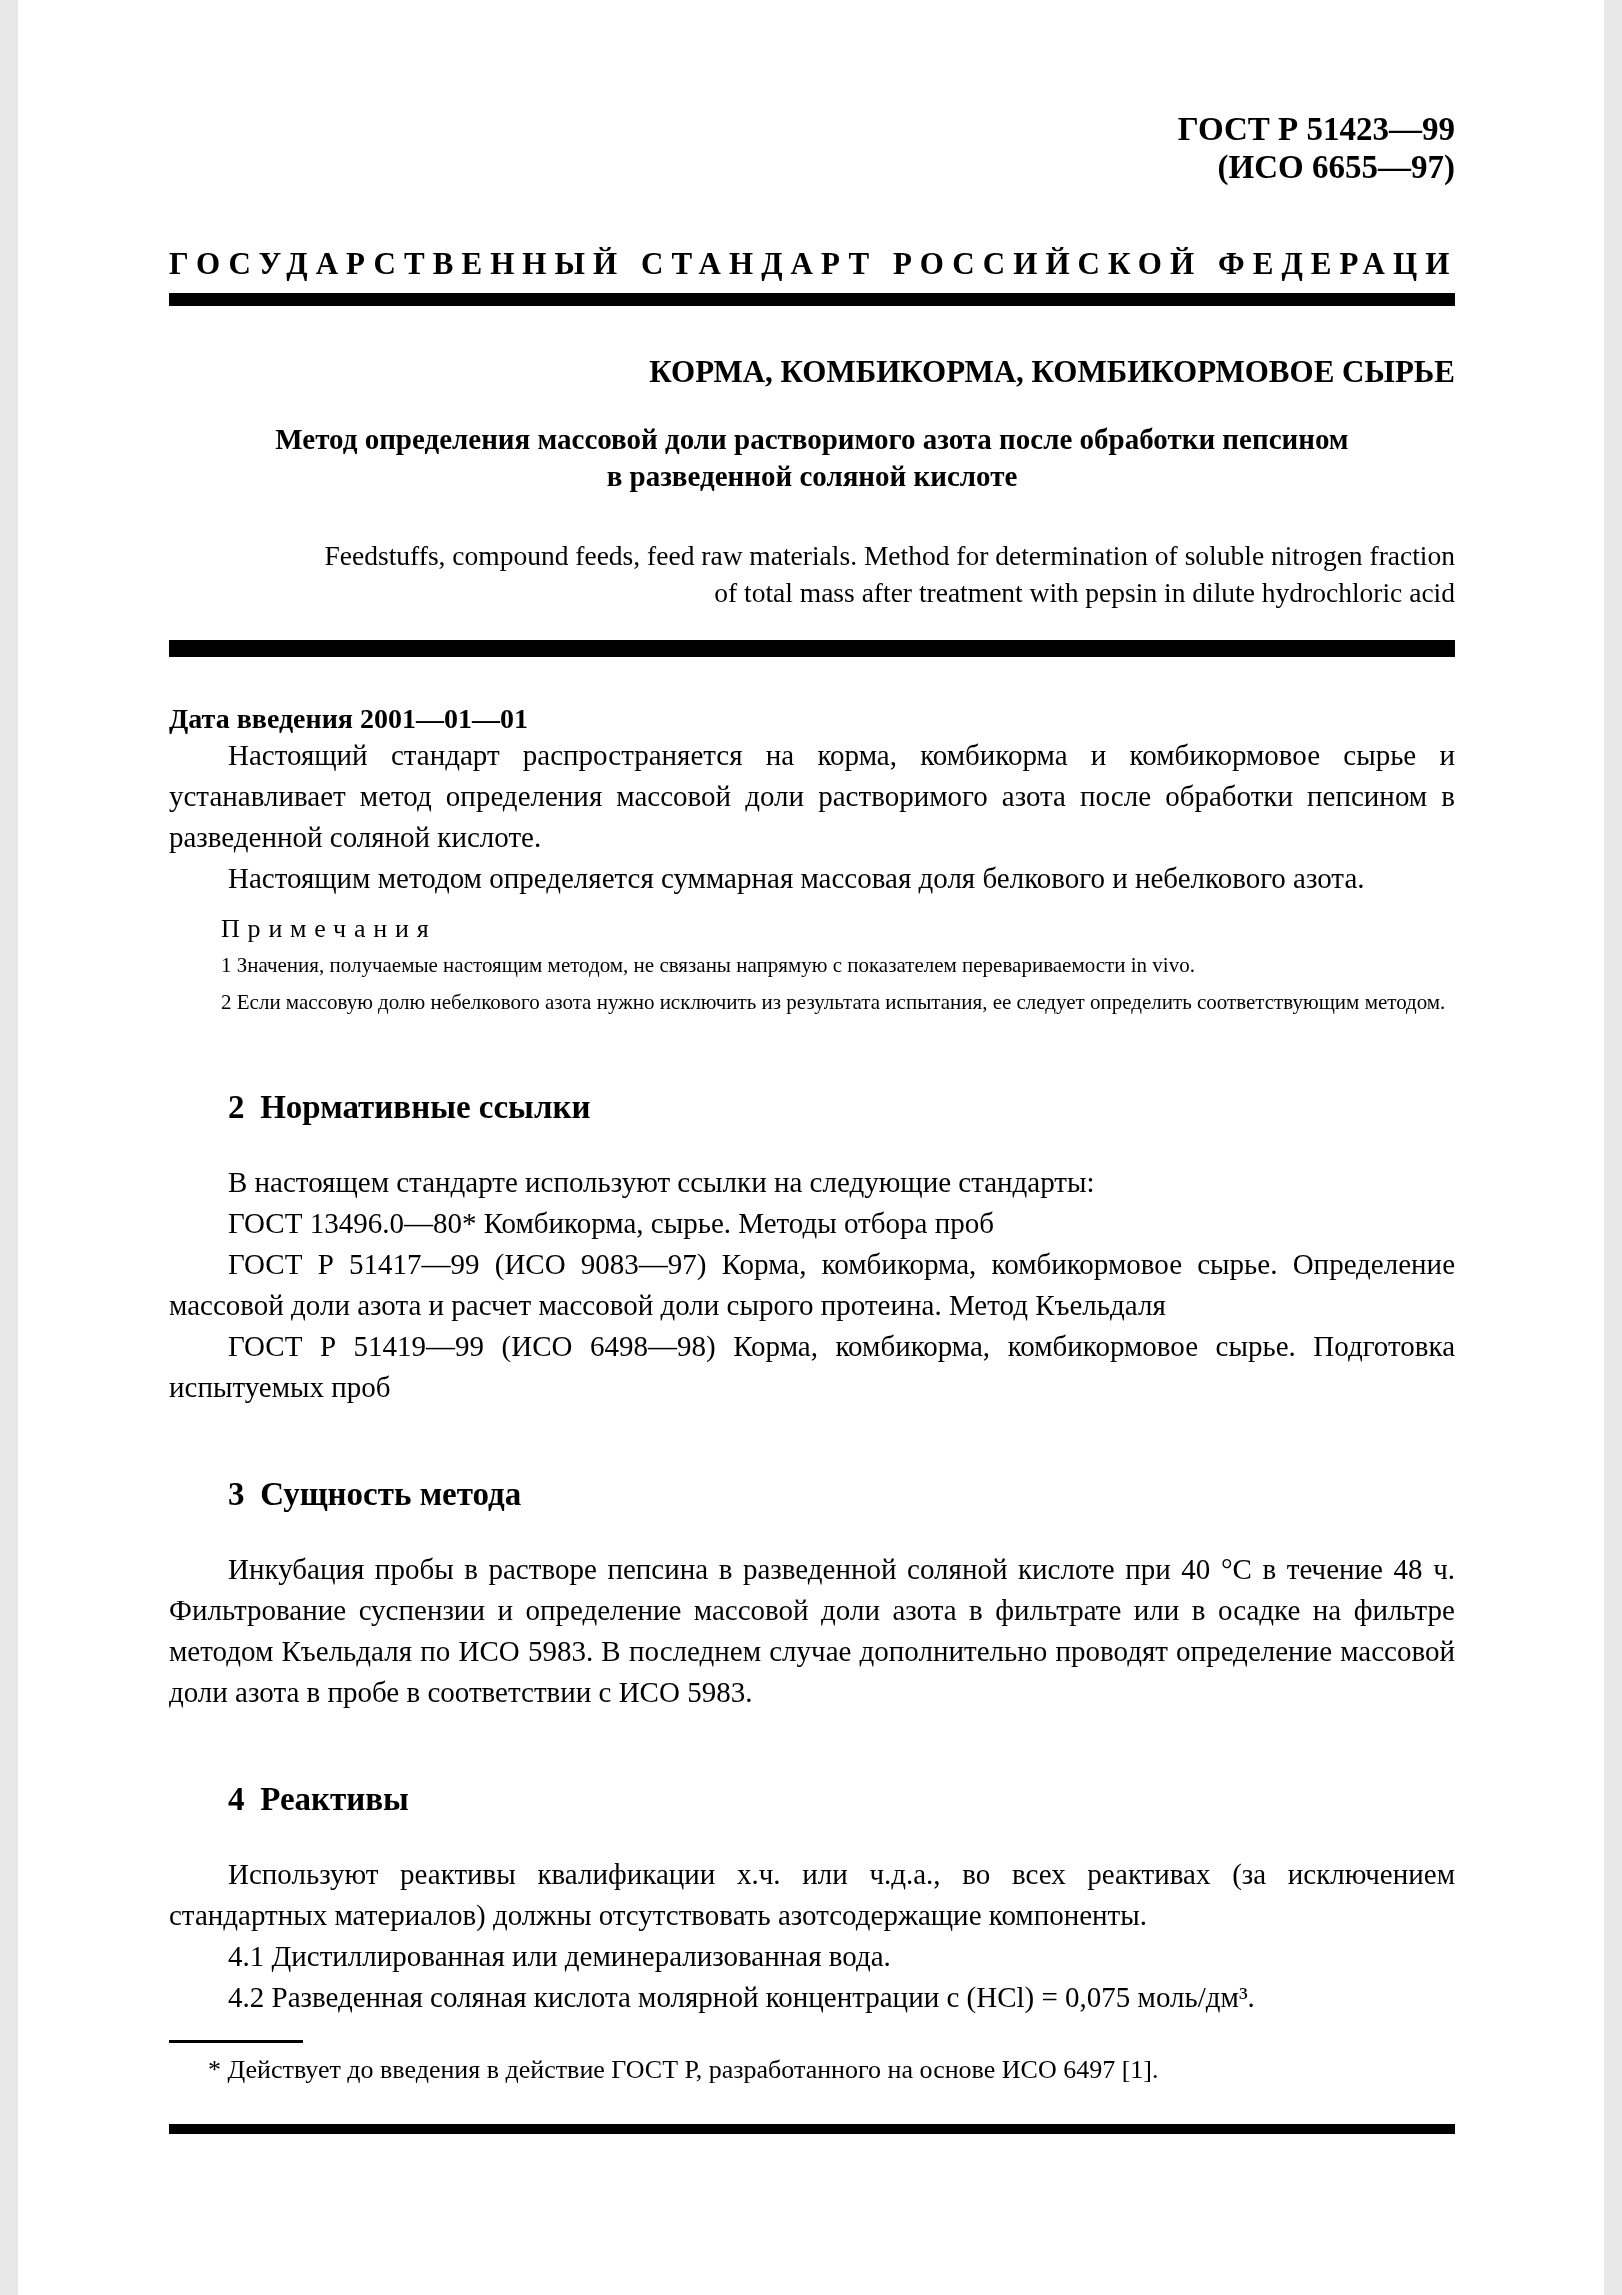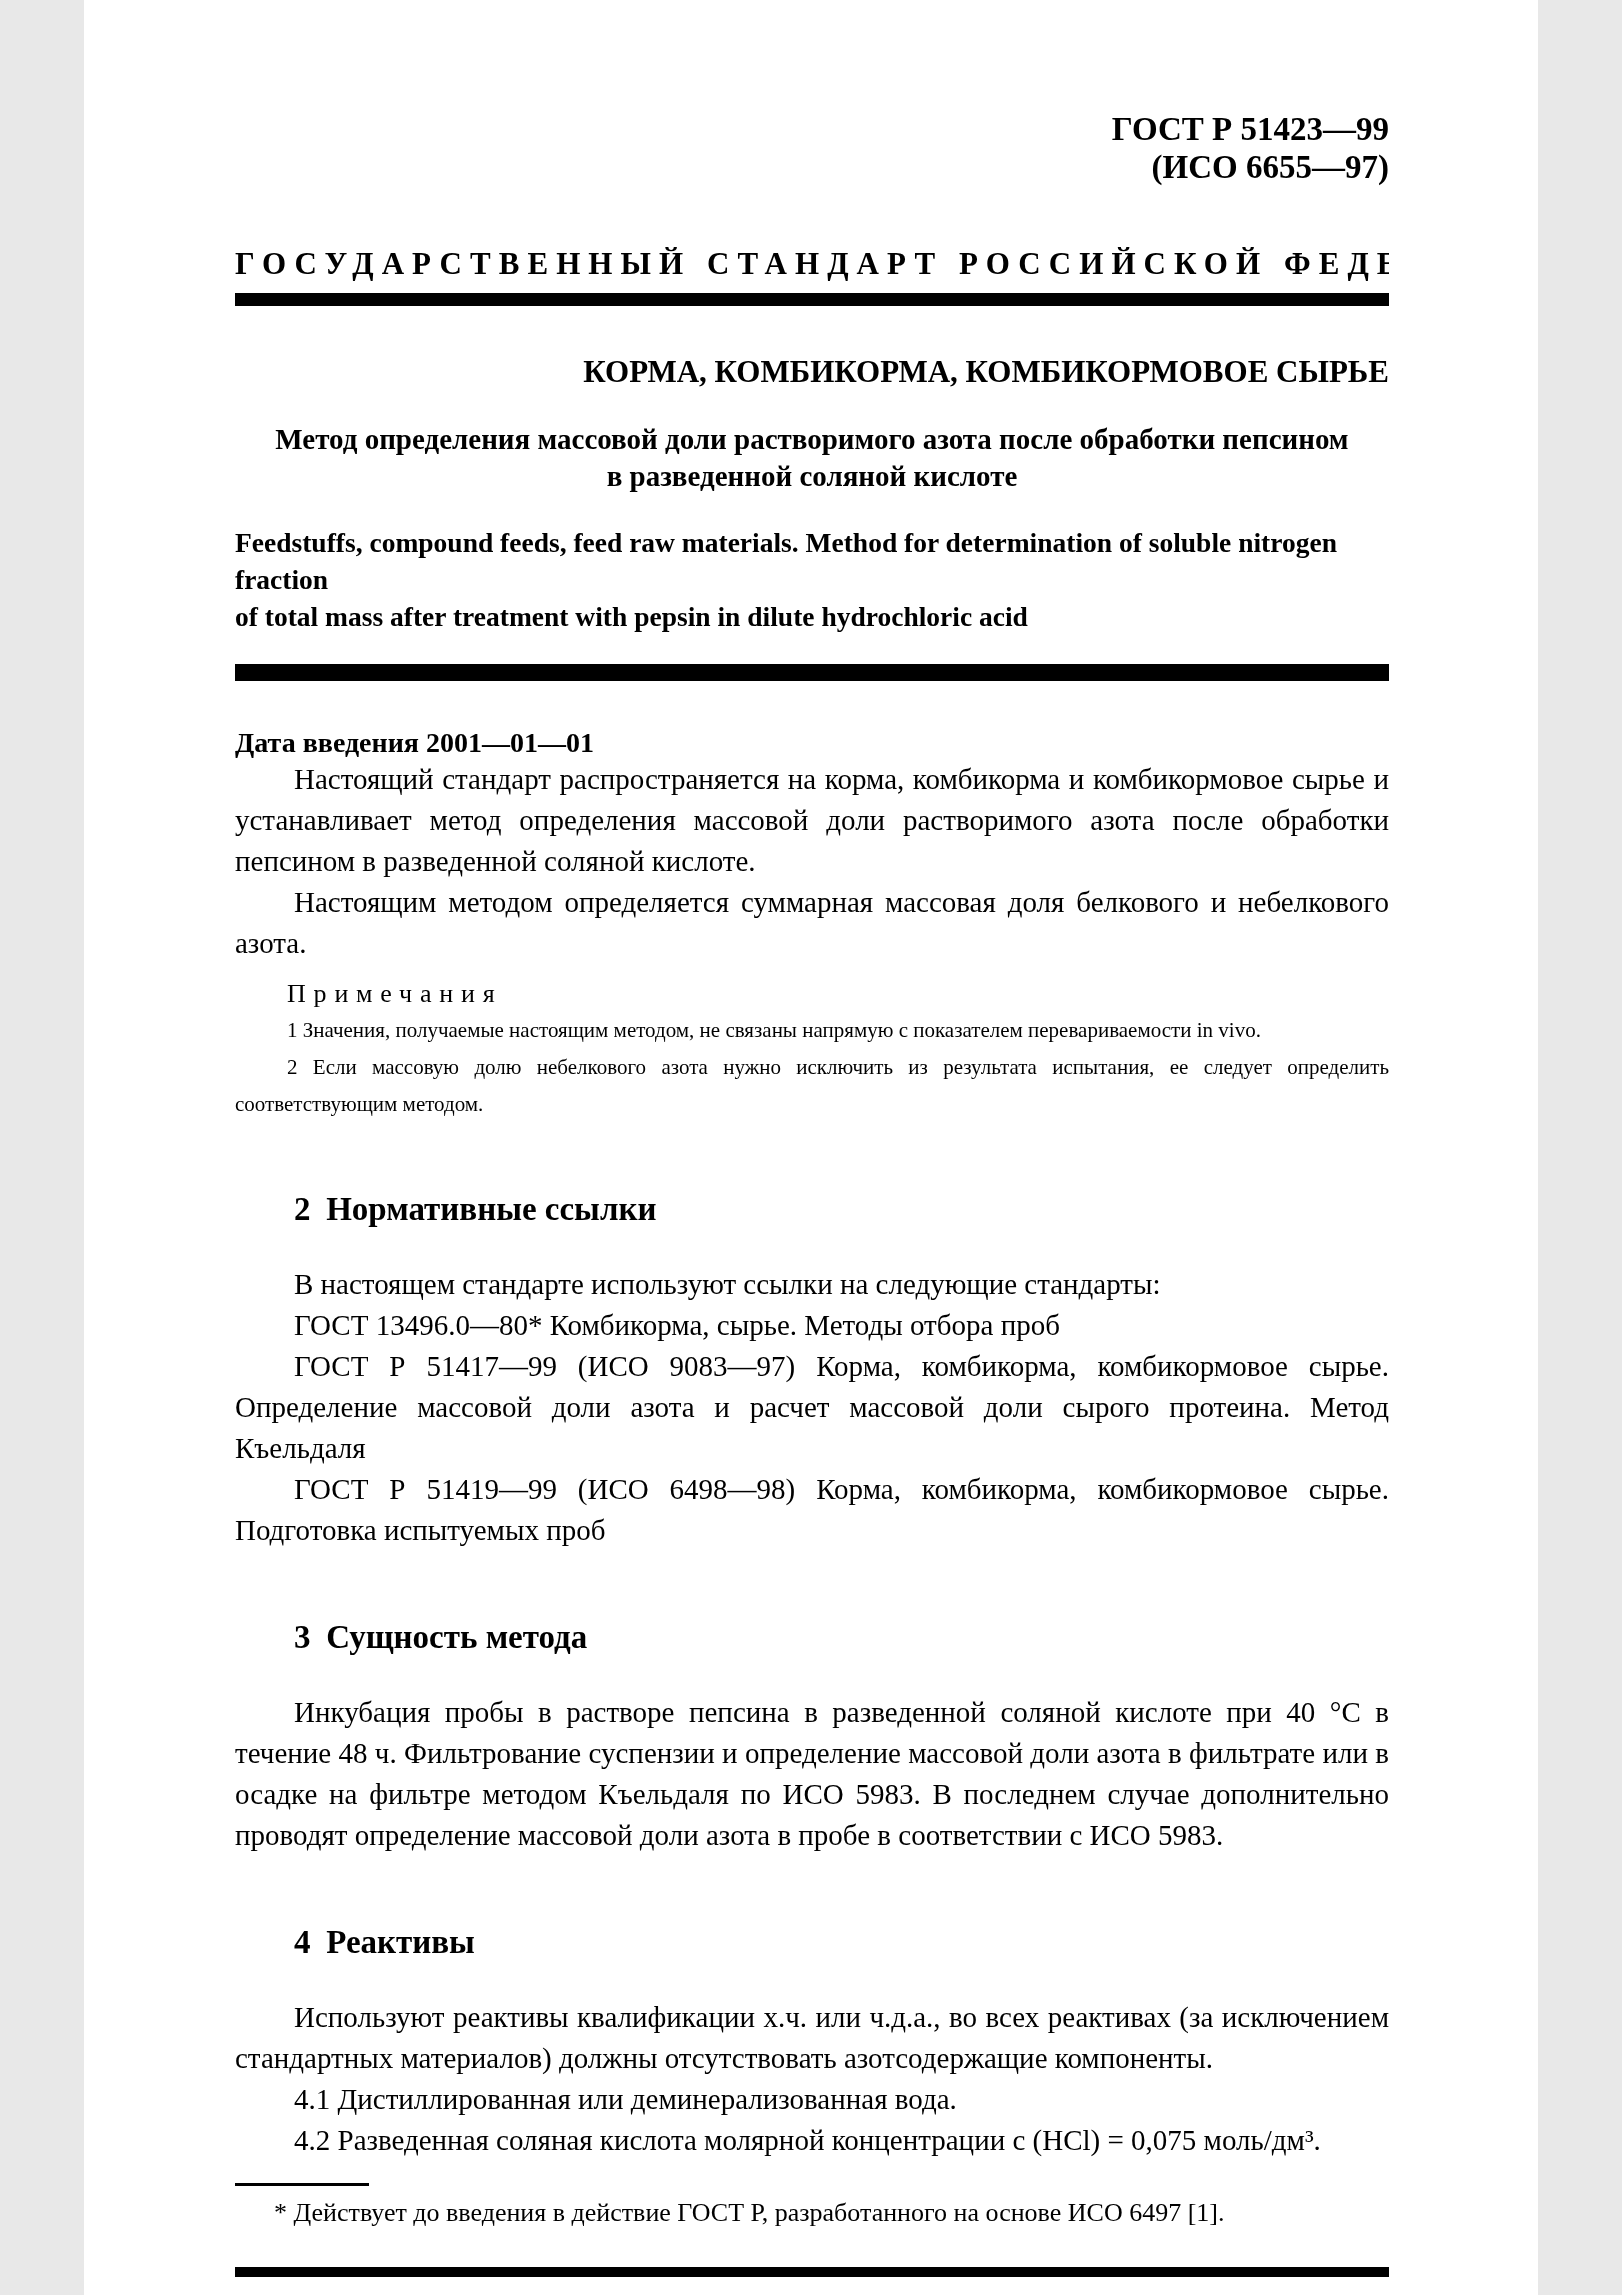--- a/index.html
+++ b/index.html
@@ -2,21 +2,21 @@
 <html lang="ru" style="font-size:10.5px"><head>
 <meta charset="utf-8">
 <style>
   html, body {
     margin: 0;
     padding: 0;
     background: #e8e8e8;
   }
   .page {
     position: relative;
-    width: 1454px;
+    width: 1586px;
     height: 2295px;
     margin: 0 auto;
     background: #ffffff;
     color: #000000;
     font-family: "Liberation Serif", "DejaVu Serif", serif;
     box-sizing: border-box;
     padding: 110px 149px 16px 151px;
     overflow: hidden;
   }
   .doc-num {
@@ -49,23 +49,23 @@
     line-height: 37px;
   }
   .doc-subtitle {
     margin-top: 31px;
     text-align: center;
     font-weight: bold;
     font-size: 29px;
     line-height: 37px;
   }
   .doc-subtitle-en {
-    margin-top: 29px;
-    text-align: left;
-    font-weight: bold;
+    margin-top: 42px;
+    text-align: right;
+    font-weight: normal;
     font-size: 27.5px;
     line-height: 37px;
   }
   .effective-date {
     margin-top: 46px;
     text-align: left;
     font-weight: bold;
     font-size: 28px;
   }
   .sec-h {

